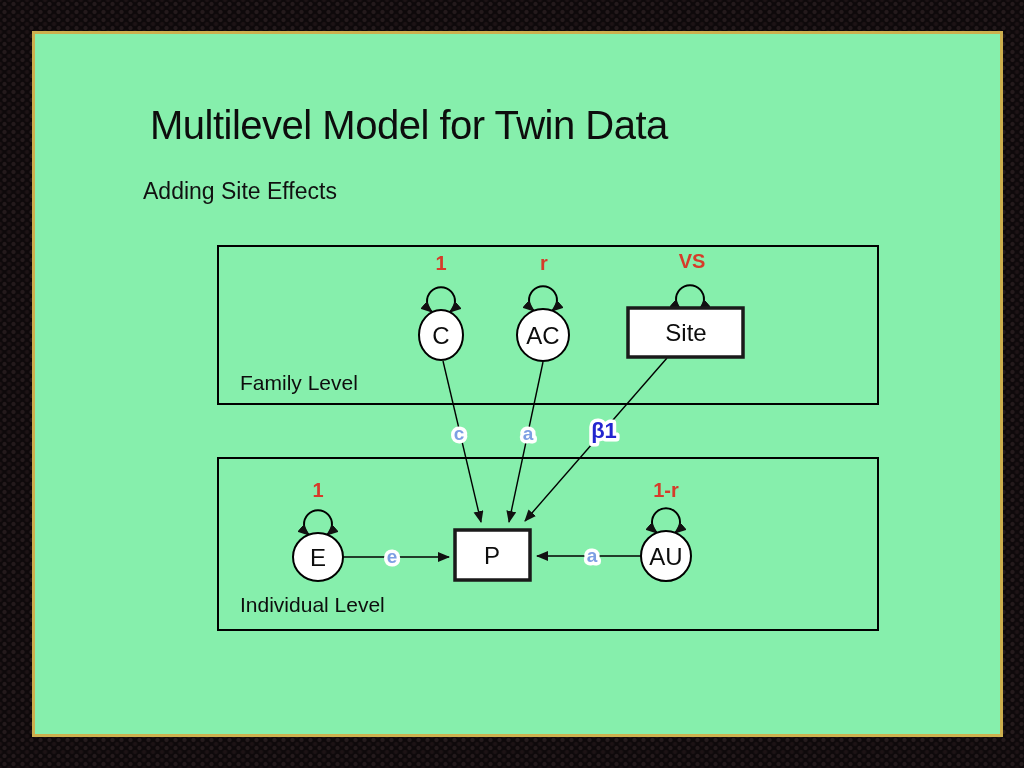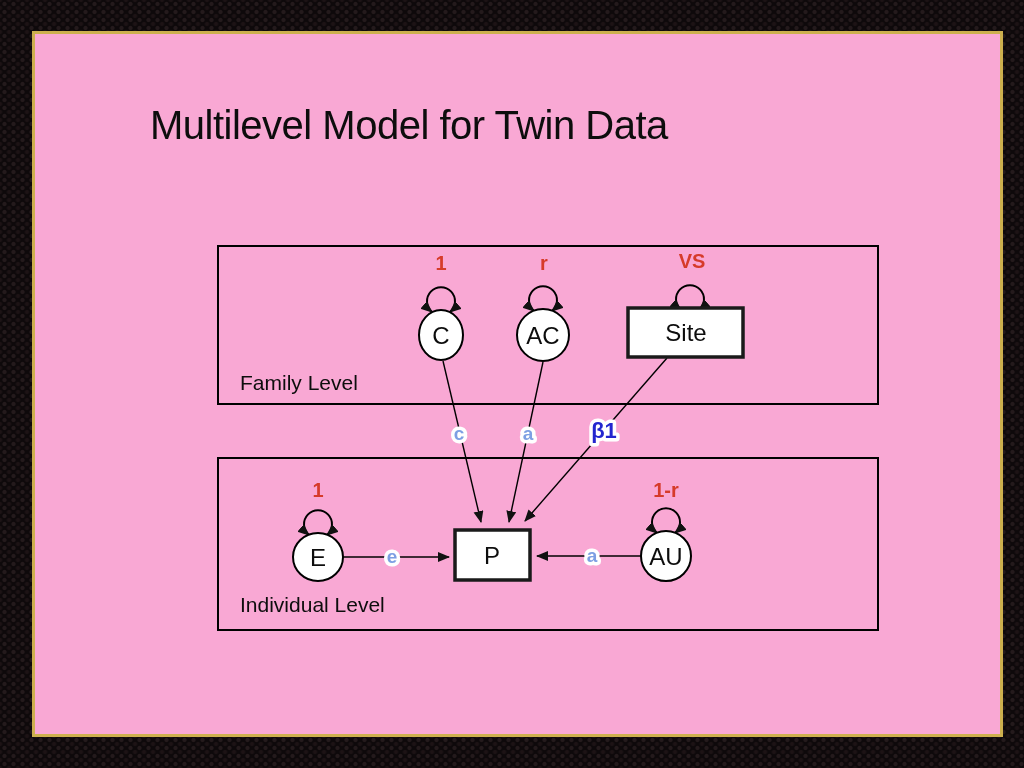--- a/index.html
+++ b/index.html
@@ -8,21 +8,21 @@
     background-color:#0e090b;
     background-image:
       radial-gradient(circle, #241a1c 1.6px, rgba(0,0,0,0) 2.6px),
       radial-gradient(circle, #1d1315 1.6px, rgba(0,0,0,0) 2.6px);
     background-size:9px 8px, 9px 8px;
     background-position:0 0, 4.5px 4px;
     font-family:"Liberation Sans", sans-serif;
   }
   .slide{
     position:absolute;left:32px;top:31px;width:965px;height:700px;
-    background:#f9a8d4;border:3px solid #cdb04e;
+    background:#86efac;border:3px solid #cdb04e;
   }
   .title{
     position:absolute;left:147px;top:100px;
     font-size:40px;letter-spacing:-0.5px;color:#0d0d0d;
     white-space:nowrap;
   }
   .subtitle{
     position:absolute;left:140px;top:175px;
     font-size:23px;color:#111;white-space:nowrap;
   }
@@ -38,20 +38,21 @@
   .bluelbl{font-family:"Liberation Sans",sans-serif;font-size:19px;font-weight:bold;fill:#7d9fe3;text-anchor:middle;
            paint-order:stroke;stroke:#fff;stroke-width:7px;stroke-linejoin:round;}
   .betalbl{font-family:"Liberation Sans",sans-serif;font-size:22px;font-weight:bold;fill:#2326cf;text-anchor:middle;
            paint-order:stroke;stroke:#fff;stroke-width:7px;stroke-linejoin:round;}
 </style>
 </head>
 <body>
 
 <div class="slide">
   <div class="title" style="left:115px;top:69px;">Multilevel Model for Twin Data</div>
+  <div class="subtitle" style="left:108px;top:144px;">Adding Site Effects</div>
 </div>
 
 <svg class="diagram" width="1024" height="768" viewBox="0 0 1024 768">
   <defs>
     <marker id="arrow" markerUnits="userSpaceOnUse" markerWidth="13" markerHeight="11" refX="11" refY="5" orient="auto">
       <path d="M0,0 L12,5 L0,10 Z" fill="#111"></path>
     </marker>
     <marker id="arrowrev" markerUnits="userSpaceOnUse" markerWidth="13" markerHeight="11" refX="11" refY="5" orient="auto-start-reverse">
       <path d="M0,0 L12,5 L0,10 Z" fill="#111"></path>
     </marker>

